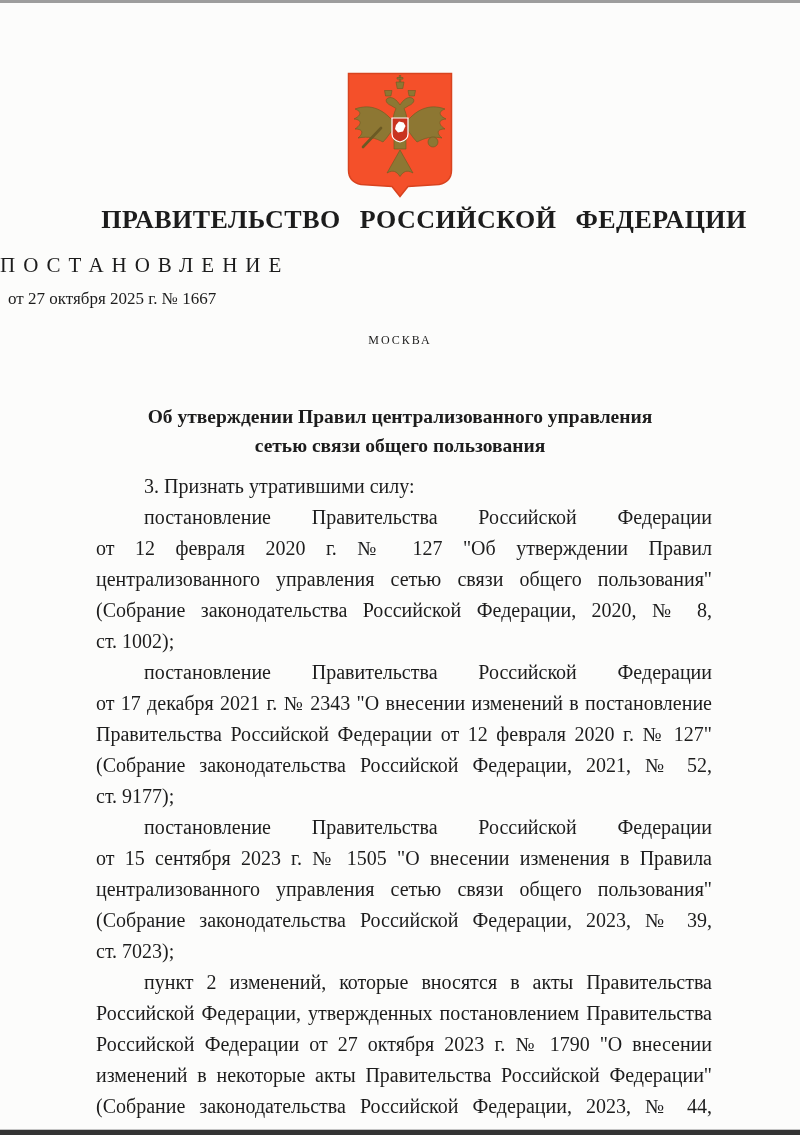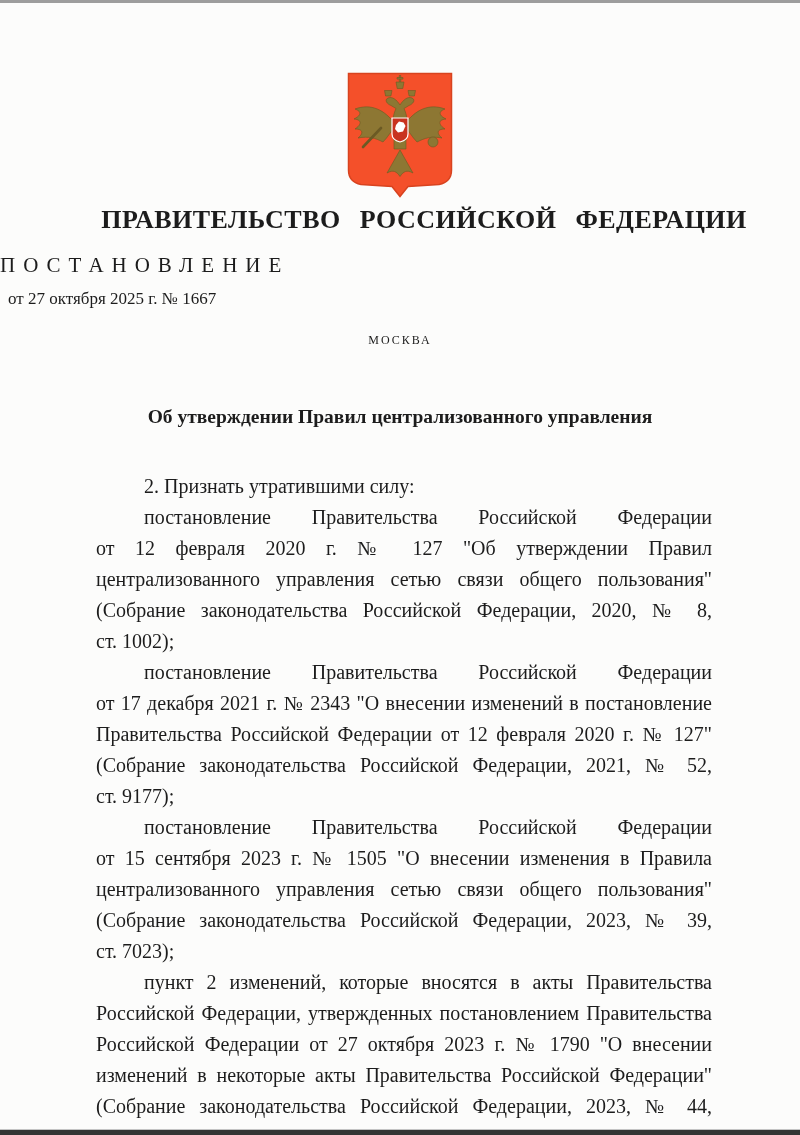--- a/index.html
+++ b/index.html
@@ -111,24 +111,25 @@
   <h1 class="org-name">ПРАВИТЕЛЬСТВО РОССИЙСКОЙ ФЕДЕРАЦИИ</h1>
 
   <div class="doc-type">ПОСТАНОВЛЕНИЕ</div>
 
   <div class="date-line">от 27 октября 2025 г. № 1667</div>
 
   <div class="city">МОСКВА</div>
 
   <div class="doc-title">
     <span>Об утверждении Правил централизованного управления</span>
+    <span>сетью связи общего пользования</span>
   </div>
 
   <div class="body-text">
-    <p>2. Признать утратившими силу:</p>
+    <p>3. Признать утратившими силу:</p>
     <p>постановление Правительства Российской Федерации от&nbsp;12&nbsp;февраля 2020&nbsp;г. №&nbsp;127 "Об утверждении Правил централизованного управления сетью связи общего пользования" (Собрание законодательства Российской Федерации, 2020, №&nbsp;8, ст.&nbsp;1002);</p>
     <p>постановление Правительства Российской Федерации от&nbsp;17&nbsp;декабря 2021&nbsp;г. №&nbsp;2343 "О внесении изменений в постановление Правительства Российской Федерации от 12&nbsp;февраля 2020&nbsp;г. №&nbsp;127" (Собрание законодательства Российской Федерации, 2021, №&nbsp;52, ст.&nbsp;9177);</p>
     <p>постановление Правительства Российской Федерации от&nbsp;15&nbsp;сентября 2023&nbsp;г. №&nbsp;1505 "О внесении изменения в Правила централизованного управления сетью связи общего пользования" (Собрание законодательства Российской Федерации, 2023, №&nbsp;39, ст.&nbsp;7023);</p>
     <p>пункт&nbsp;2 изменений, которые вносятся в акты Правительства Российской Федерации, утвержденных постановлением Правительства Российской Федерации от 27&nbsp;октября 2023&nbsp;г. №&nbsp;1790 "О внесении изменений в некоторые акты Правительства Российской Федерации" (Собрание законодательства Российской Федерации, 2023, №&nbsp;44, ст.&nbsp;7900).</p>
   </div>
 
   <div class="bottom-rule"></div>
 </div>
 
 </body></html>

